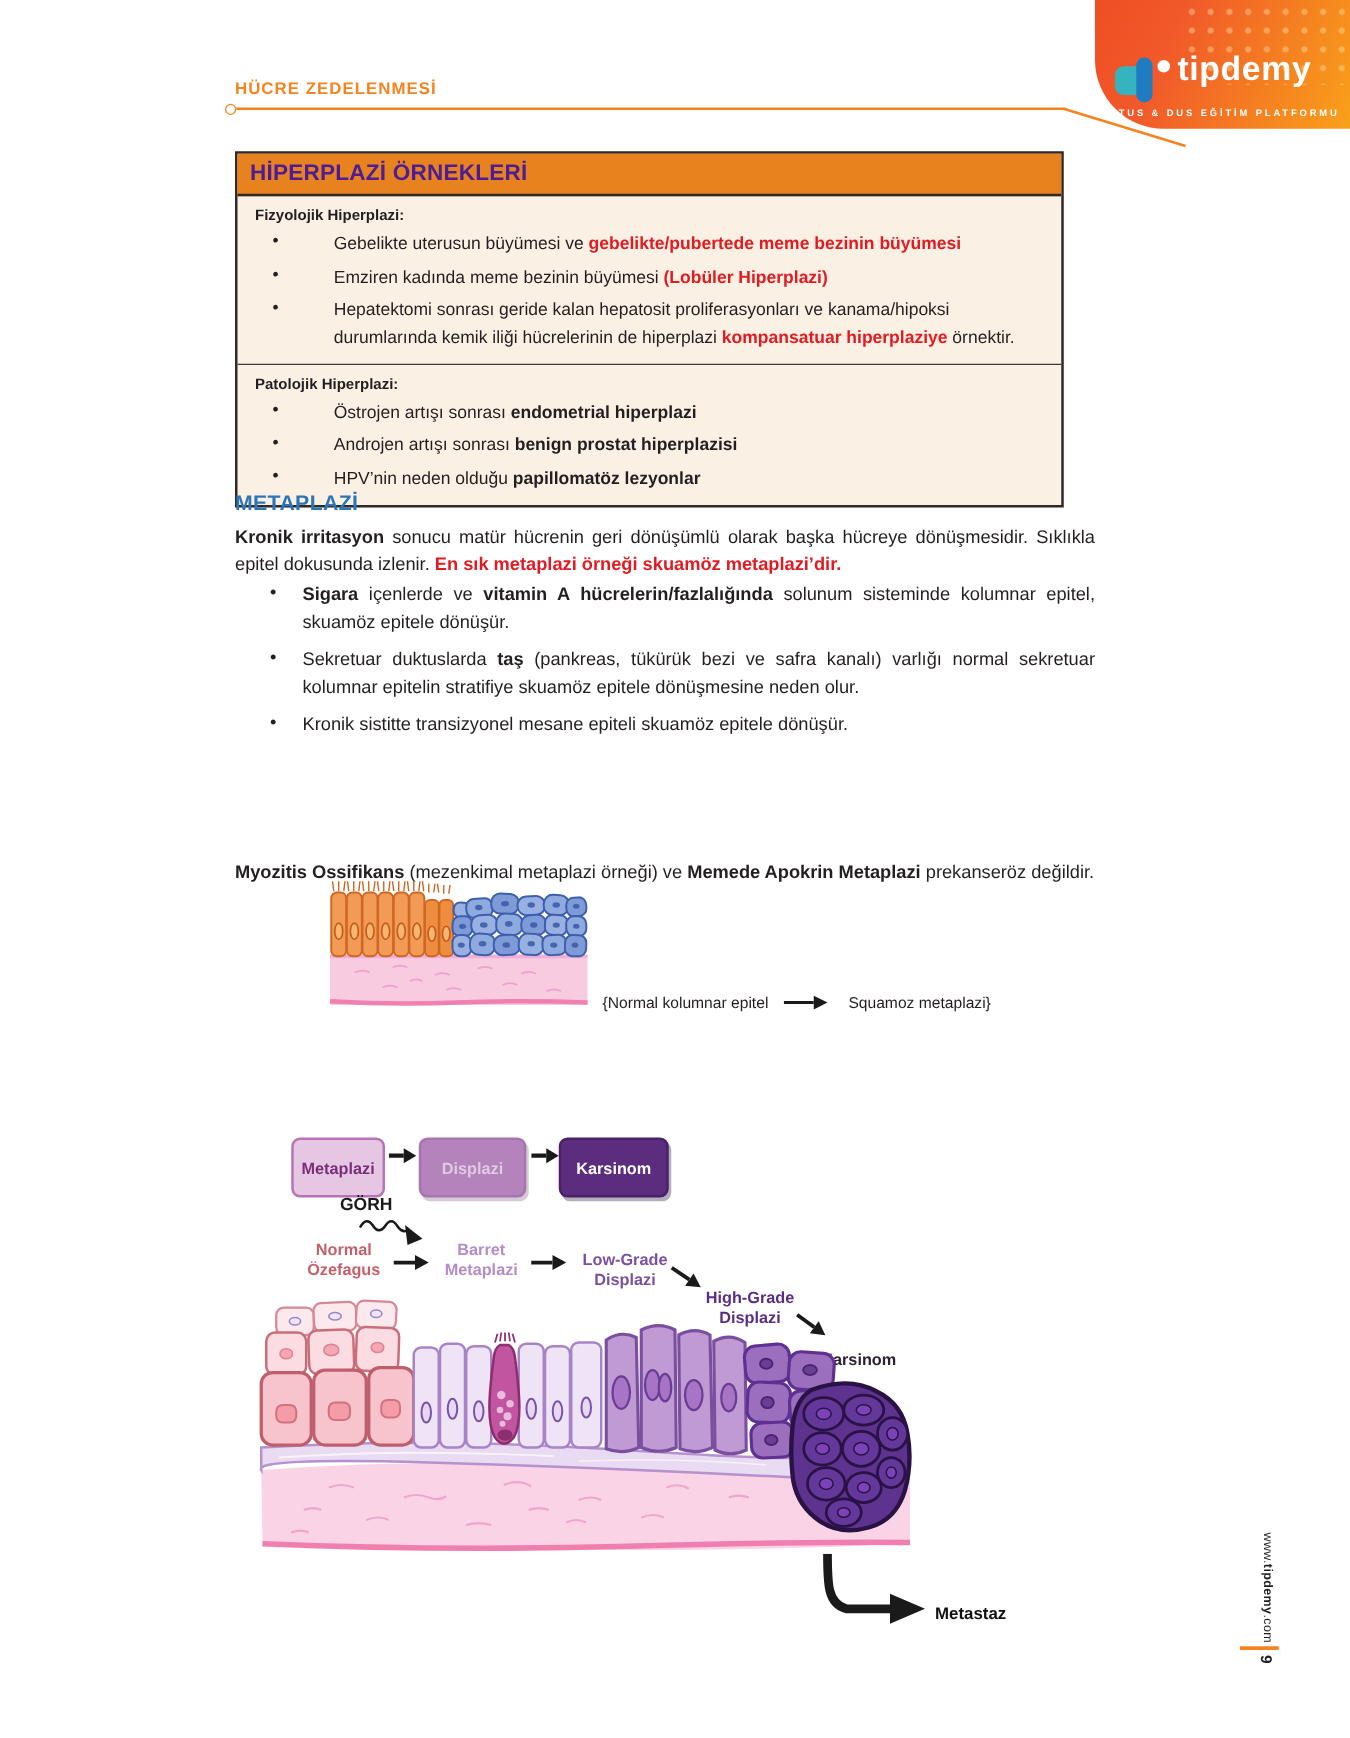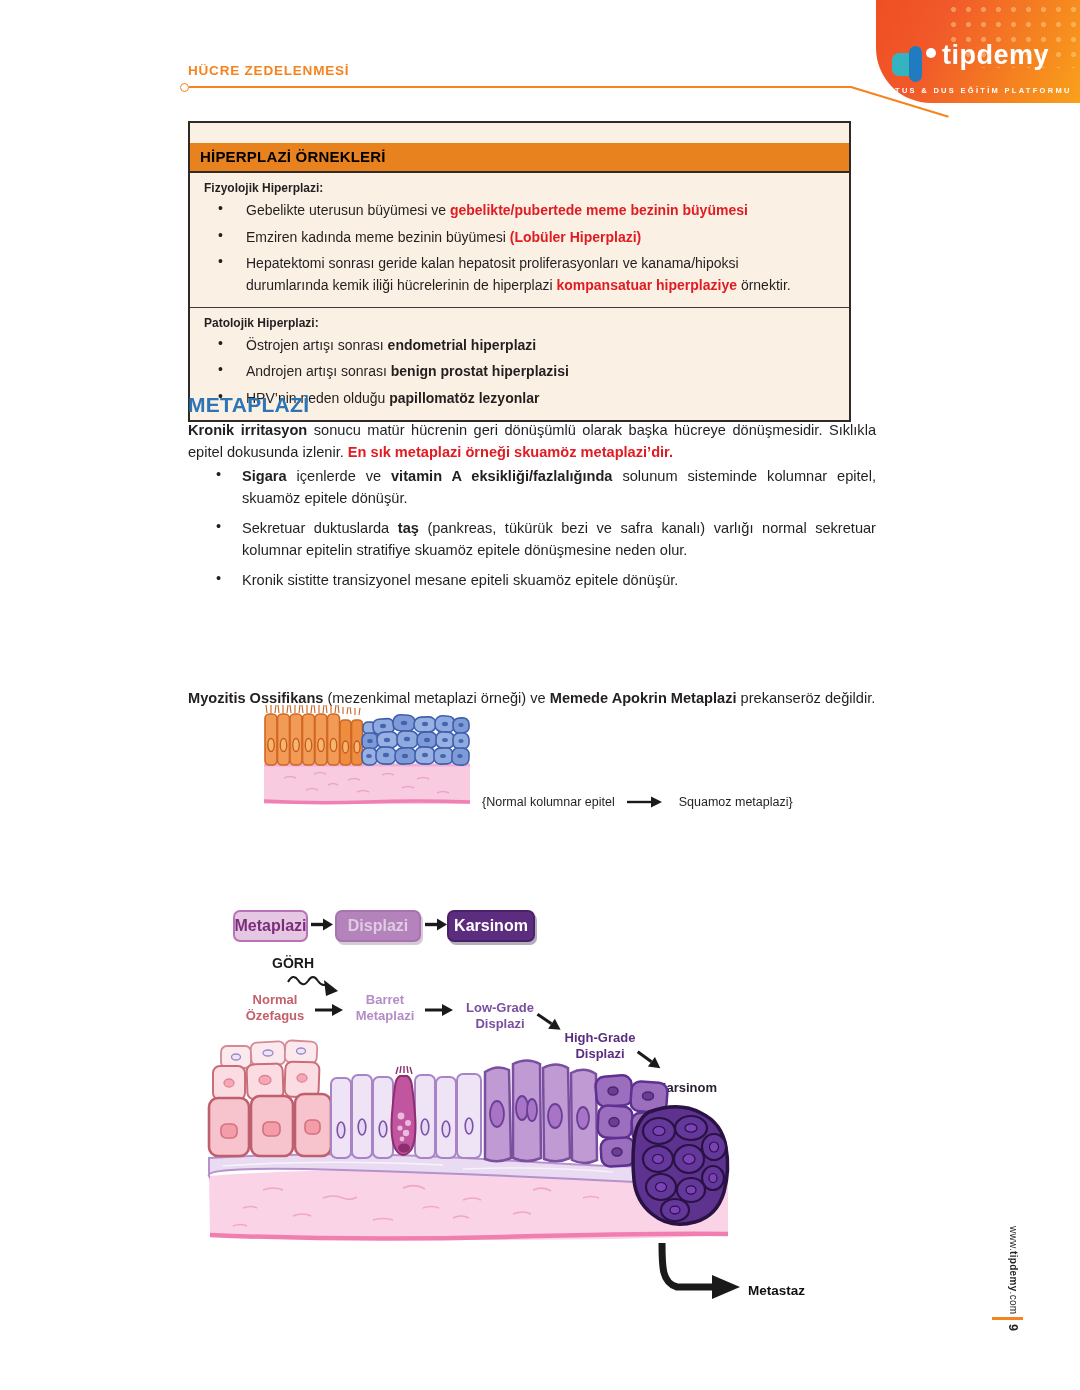--- a/index.html
+++ b/index.html
@@ -26,49 +26,49 @@
         background-size:15px 15px;opacity:.8;}
   .logo-mark{position:absolute;left:16px;top:46px;width:48px;height:38px;}
   .tm-teal{position:absolute;left:0;top:7px;width:24px;height:23px;border-radius:7px;background:#35B4BF;}
   .tm-blue{position:absolute;left:17px;top:0;width:13px;height:36px;border-radius:6.5px;background:#1F7CC0;}
   .tm-dot{position:absolute;left:34px;top:2px;width:10px;height:10px;border-radius:50%;background:#ffffff;}
   .brand-name{position:absolute;left:66px;top:40px;font-size:27px;font-weight:700;color:#ffffff;letter-spacing:.5px;}
   .brand-tagline{position:absolute;left:19px;top:86px;font-size:7.5px;font-weight:700;color:#ffffff;letter-spacing:2.3px;white-space:nowrap;}
 
   
   .ht{left:188px;top:121px;width:663px;border:2px solid #2F2A26;background:#FBF0E4;box-sizing:border-box;}
-  .ht-header{background:#E8821E;color:#000000;font-weight:700;font-size:15px;padding:5px 10px 6px;
-             border-bottom:2px solid #2F2A26;letter-spacing:.2px;margin-top:20px;}
+  .ht-header{background:#E8821E;color:#4c1d95;font-weight:700;font-size:18px;padding:5px 10px 6px;
+             border-bottom:2px solid #2F2A26;letter-spacing:.2px;}
   .ht-section{padding:6px 14px 10px;}
   .ht-section + .ht-section{border-top:1.5px solid #3C3C3C;}
   .ht-heading{font-weight:700;font-size:12px;margin:2px 0 2px;}
-  .ht-bullet{display:flex;margin:5px 0 0 14px;}
+  .ht-bullet{display:flex;margin:5px 0 0 14px;gap:21px;}
   .ht-bullet .dot{flex:0 0 28px;font-size:14px;}
   .ht-bullet .dot::before{content:"•";}
   .ht-text{width:568px;font-size:14px;line-height:1.55;}
 
   
-  .m-heading{left:188px;top:393px;font-size:21px;font-weight:700;color:#2E75B6;letter-spacing:.3px;}
+  .m-heading{left:188px;top:393px;font-size:17px;font-weight:700;color:#2E75B6;letter-spacing:.3px;}
   .para{width:688px;font-size:14.6px;line-height:21.5px;text-align:justify;}
   .p-intro{left:188px;top:420px;}
   .m-bullets{left:188px;top:466px;width:688px;}
   .mb{display:flex;margin-bottom:9px;}
   .mb .dot{flex:0 0 26px;margin-left:28px;font-size:14.6px;}
   .mb .dot::before{content:"•";}
   .mb .mb-text{flex:1;font-size:14.6px;line-height:21.5px;text-align:justify;}
   .p-myozitis{left:188px;top:688px;}
   .p-pathogenesis{left:188px;top:842px;font-size:15px;}
 
   
   .caption{left:482px;top:795px;display:flex;align-items:center;font-size:12.5px;color:#231F20;}
   .caption .cap-arrow{margin:0 16px 0 12px;}
 
   
-  .fbox{position:absolute;top:910px;height:32px;border-radius:7px;display:flex;align-items:center;justify-content:center;
-        font-size:16px;font-weight:700;box-sizing:border-box;}
+  .fbox{position:absolute;top:910px;height:48px;border-radius:7px;display:flex;align-items:center;justify-content:center;
+        font-size:13px;font-weight:700;box-sizing:border-box;}
   .fbox-1{left:233px;width:75px;background:#E5C6E3;border:2px solid #B873B8;color:#7A2E7A;}
   .fbox-2{left:335px;width:86px;background:#B583BC;border:2px solid #A873B0;color:#DFCCE3;box-shadow:2px 3px 0 rgba(90,45,90,.25);}
   .fbox-3{left:447px;width:88px;background:#5C2D7E;border:2px solid #4A2168;color:#ffffff;box-shadow:2px 3px 0 rgba(40,20,60,.35);}
   .farrow{position:absolute;top:916px;}
 
   
   .gorh{left:258px;top:955px;width:70px;text-align:center;font-weight:700;font-size:14px;color:#1A1A1A;}
   .step{position:absolute;text-align:center;font-weight:700;font-size:13px;line-height:16px;}
   .step-1{left:238px;top:992px;width:74px;color:#C4606B;}
   .step-2{left:348px;top:992px;width:74px;color:#B48CC8;}
@@ -143,21 +143,21 @@
       </div>
     </div>
   </div>
 
   <div class="abs m-heading">METAPLAZİ</div>
   <div class="abs para p-intro"><span class="seg-b">Kronik irritasyon</span><span class="seg-n"> sonucu matür hücrenin geri dönüşümlü olarak başka hücreye dönüşmesidir. Sıklıkla epitel dokusunda izlenir. </span><span class="seg-rb">En sık metaplazi örneği skuamöz metaplazi’dir.</span></div>
 
   <div class="abs m-bullets">
     <div class="mb">
       <span class="dot"></span>
-      <div class="mb-text"><span class="seg-b">Sigara</span><span class="seg-n"> içenlerde ve </span><span class="seg-b">vitamin A eksikliği/fazlalığında</span><span class="seg-n"> solunum sisteminde kolumnar epitel, skuamöz epitele dönüşür.</span></div>
+      <div class="mb-text"><span class="seg-b">Sigara</span><span class="seg-n"> içenlerde ve </span><span class="seg-b">vitamin A hücrelerin/fazlalığında</span><span class="seg-n"> solunum sisteminde kolumnar epitel, skuamöz epitele dönüşür.</span></div>
     </div>
     <div class="mb">
       <span class="dot"></span>
       <div class="mb-text"><span class="seg-n">Sekretuar duktuslarda </span><span class="seg-b">taş</span><span class="seg-n"> (pankreas, tükürük bezi ve safra kanalı) varlığı normal sekretuar kolumnar epitelin stratifiye skuamöz epitele dönüşmesine neden olur.</span></div>
     </div>
     <div class="mb">
       <span class="dot"></span>
       <div class="mb-text"><span class="seg-n">Kronik sistitte transizyonel mesane epiteli skuamöz epitele dönüşür.</span></div>
     </div>
   </div>

